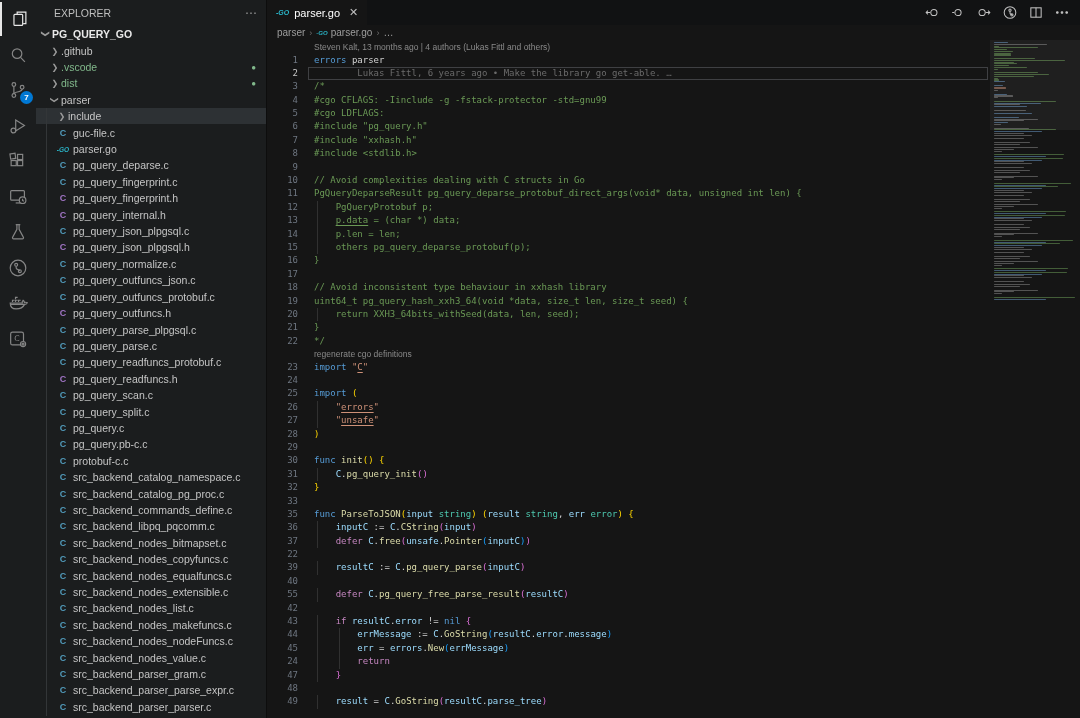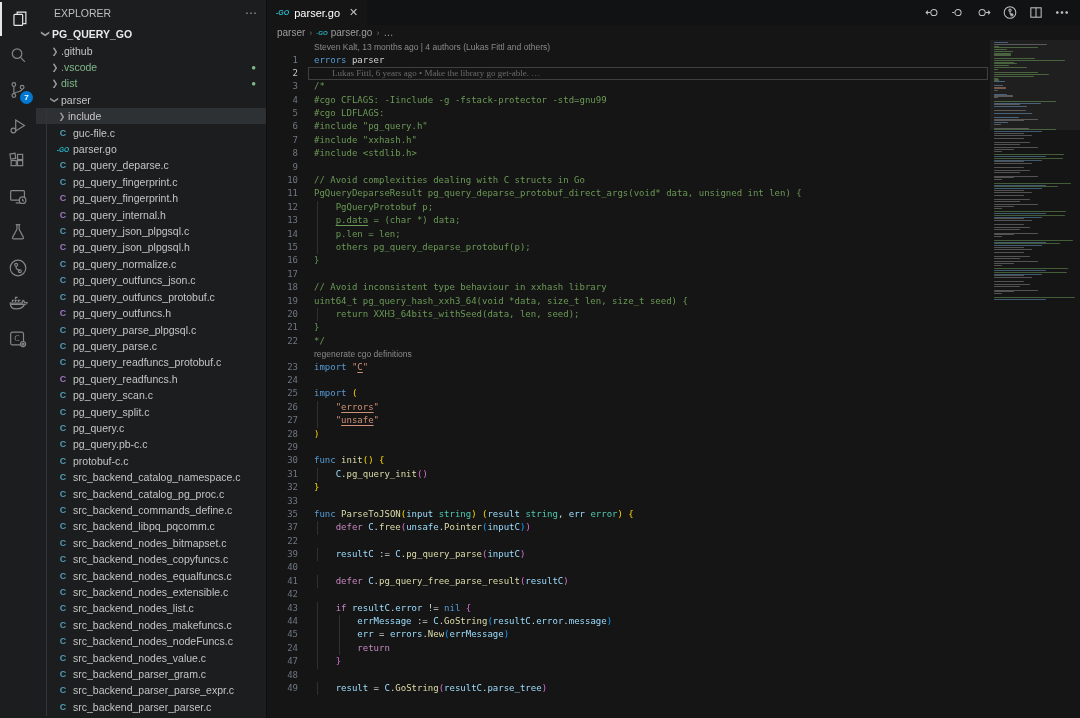--- a/index.html
+++ b/index.html
@@ -67,21 +67,21 @@
   .cl .ct { flex:1; min-width:0; }
   .curbox { position:absolute; left:41px; right:2px; top:0; bottom:0;
     border:1px solid #3f4043; pointer-events:none; }
   .xrow { height:12.5px; line-height:12.5px; padding-left:47px; font-size:8.5px;
     color:#8a8a8a; font-family:"Liberation Sans", sans-serif; cursor:pointer; white-space:pre; }
   .g { display:inline-block; width:4ch; height:13.4px; position:relative; vertical-align:top; }
   .g::before { content:''; position:absolute; left:3px; top:0; bottom:0;
     border-left:1px solid #303030; }
   .pln { color:#d4d4d4; } .kw { color:#569cd6; } .ctl { color:#c586c0; }
   .fn { color:#dcdcaa; } .typ { color:#4ec9b0; } .var { color:#9cdcfe; }
-  .str { color:#ce9178; } .com { color:#6a9955; } .blm { color:#6b6b6b;font-family:Liberation Serif, serif; }
+  .str { color:#ce9178; } .com { color:#6a9955; } .blm { color:#6b6b6b; }
   .b1 { color:#ffd700; } .b2 { color:#da70d6; } .b3 { color:#179fff; }
   .u { text-decoration:underline; text-underline-offset:2px; }
 
   
   #minimap { position:absolute; top:0; right:0; bottom:0; width:90px; background:#151515;
     padding:2px 2px 0 4px; overflow:hidden; cursor:pointer; }
   #minimap .mrow { height:1.1px; margin-bottom:0.7px; border-radius:0.5px; }
   #mm-slider { position:absolute; left:0; right:0; top:0; height:90px;
     background:rgba(255,255,255,0.045); pointer-events:none; }
 </style>
@@ -440,25 +440,26 @@
           <div class="cl"><span class="ln">25</span><span class="ct"><span class="kw">import</span><span class="pln"> </span><span class="b1">(</span></span></div>
           <div class="cl"><span class="ln">26</span><span class="ct"><span class="g"></span><span class="str">"</span><span class="str u">errors</span><span class="str">"</span></span></div>
           <div class="cl"><span class="ln">27</span><span class="ct"><span class="g"></span><span class="str">"</span><span class="str u">unsafe</span><span class="str">"</span></span></div>
           <div class="cl"><span class="ln">28</span><span class="ct"><span class="b1">)</span></span></div>
           <div class="cl"><span class="ln">29</span><span class="ct"></span></div>
           <div class="cl"><span class="ln">30</span><span class="ct"><span class="kw">func</span><span class="pln"> </span><span class="fn">init</span><span class="b1">()</span><span class="pln"> </span><span class="b1">{</span></span></div>
           <div class="cl"><span class="ln">31</span><span class="ct"><span class="g"></span><span class="var">C</span><span class="pln">.</span><span class="fn">pg_query_init</span><span class="b2">()</span></span></div>
           <div class="cl"><span class="ln">32</span><span class="ct"><span class="b1">}</span></span></div>
           <div class="cl"><span class="ln">33</span><span class="ct"></span></div>
           <div class="cl"><span class="ln">35</span><span class="ct"><span class="kw">func</span><span class="pln"> </span><span class="fn">ParseToJSON</span><span class="b1">(</span><span class="var">input</span><span class="pln"> </span><span class="typ">string</span><span class="b1">)</span><span class="pln"> </span><span class="b1">(</span><span class="var">result</span><span class="pln"> </span><span class="typ">string</span><span class="pln">, </span><span class="var">err</span><span class="pln"> </span><span class="typ">error</span><span class="b1">)</span><span class="pln"> </span><span class="b1">{</span></span></div>
+          <div class="cl"><span class="ln">36</span><span class="ct"><span class="g"></span><span class="var">inputC</span><span class="pln"> := </span><span class="var">C</span><span class="pln">.</span><span class="fn">CString</span><span class="b2">(</span><span class="var">input</span><span class="b2">)</span></span></div>
           <div class="cl"><span class="ln">37</span><span class="ct"><span class="g"></span><span class="ctl">defer</span><span class="pln"> </span><span class="var">C</span><span class="pln">.</span><span class="fn">free</span><span class="b2">(</span><span class="var">unsafe</span><span class="pln">.</span><span class="fn">Pointer</span><span class="b3">(</span><span class="var">inputC</span><span class="b3">)</span><span class="b2">)</span></span></div>
           <div class="cl"><span class="ln">22</span><span class="ct"></span></div>
           <div class="cl"><span class="ln">39</span><span class="ct"><span class="g"></span><span class="var">resultC</span><span class="pln"> := </span><span class="var">C</span><span class="pln">.</span><span class="fn">pg_query_parse</span><span class="b2">(</span><span class="var">inputC</span><span class="b2">)</span></span></div>
           <div class="cl"><span class="ln">40</span><span class="ct"></span></div>
-          <div class="cl"><span class="ln">41</span><span class="ct"><span class="g"></span><span class="ctl">defer</span><span class="pln"> </span><span class="var">C</span><span class="pln">.</span><span class="fn">pg_query_free_parse_result</span><span class="b2">(</span><span class="var">resultC</span><span class="b2">)</span></span></div>
+          <div class="cl"><span class="ln">55</span><span class="ct"><span class="g"></span><span class="ctl">defer</span><span class="pln"> </span><span class="var">C</span><span class="pln">.</span><span class="fn">pg_query_free_parse_result</span><span class="b2">(</span><span class="var">resultC</span><span class="b2">)</span></span></div>
           <div class="cl"><span class="ln">42</span><span class="ct"></span></div>
           <div class="cl"><span class="ln">43</span><span class="ct"><span class="g"></span><span class="ctl">if</span><span class="pln"> </span><span class="var">resultC</span><span class="pln">.</span><span class="var">error</span><span class="pln"> != </span><span class="kw">nil</span><span class="pln"> </span><span class="b2">{</span></span></div>
           <div class="cl"><span class="ln">44</span><span class="ct"><span class="g"></span><span class="g"></span><span class="var">errMessage</span><span class="pln"> := </span><span class="var">C</span><span class="pln">.</span><span class="fn">GoString</span><span class="b3">(</span><span class="var">resultC</span><span class="pln">.</span><span class="var">error</span><span class="pln">.</span><span class="var">message</span><span class="b3">)</span></span></div>
           <div class="cl"><span class="ln">45</span><span class="ct"><span class="g"></span><span class="g"></span><span class="var">err</span><span class="pln"> = </span><span class="var">errors</span><span class="pln">.</span><span class="fn">New</span><span class="b3">(</span><span class="var">errMessage</span><span class="b3">)</span></span></div>
           <div class="cl"><span class="ln">24</span><span class="ct"><span class="g"></span><span class="g"></span><span class="ctl">return</span></span></div>
           <div class="cl"><span class="ln">47</span><span class="ct"><span class="g"></span><span class="b2">}</span></span></div>
           <div class="cl"><span class="ln">48</span><span class="ct"></span></div>
           <div class="cl"><span class="ln">49</span><span class="ct"><span class="g"></span><span class="var">result</span><span class="pln"> = </span><span class="var">C</span><span class="pln">.</span><span class="fn">GoString</span><span class="b2">(</span><span class="var">resultC</span><span class="pln">.</span><span class="var">parse_tree</span><span class="b2">)</span></span></div>
         </div>
       <div id="minimap">

